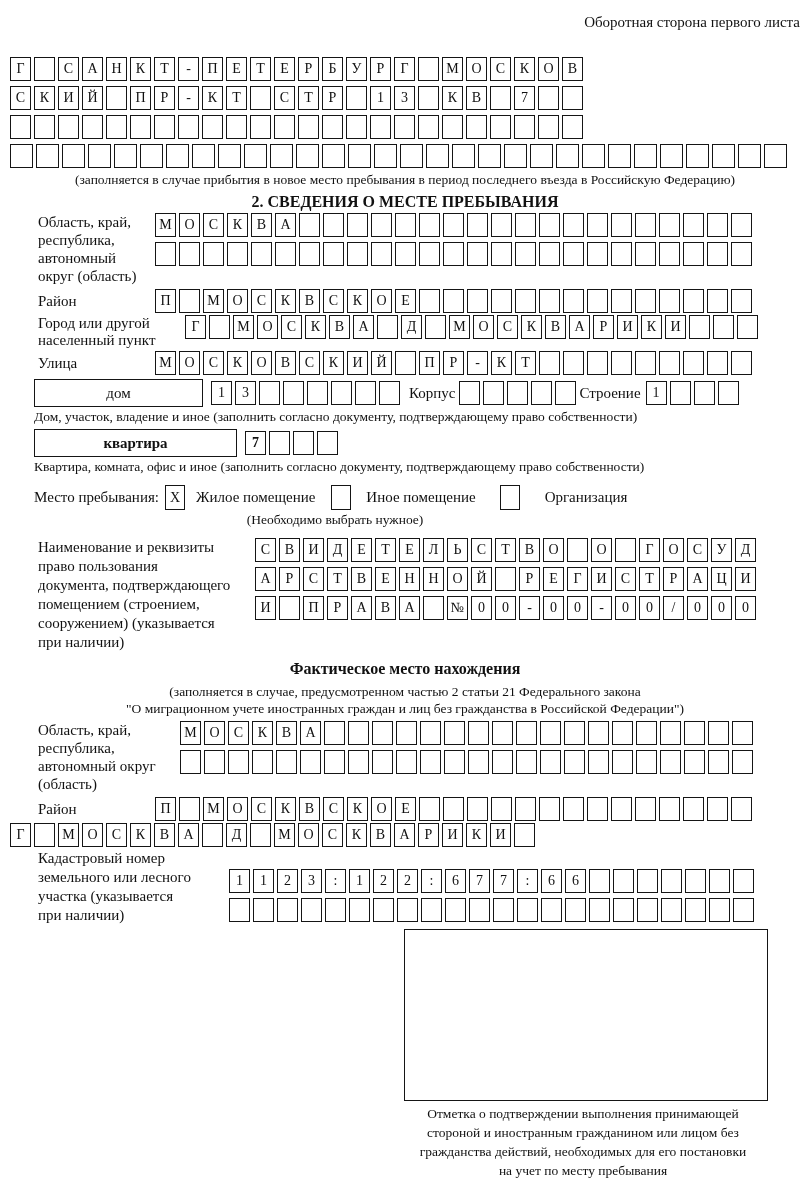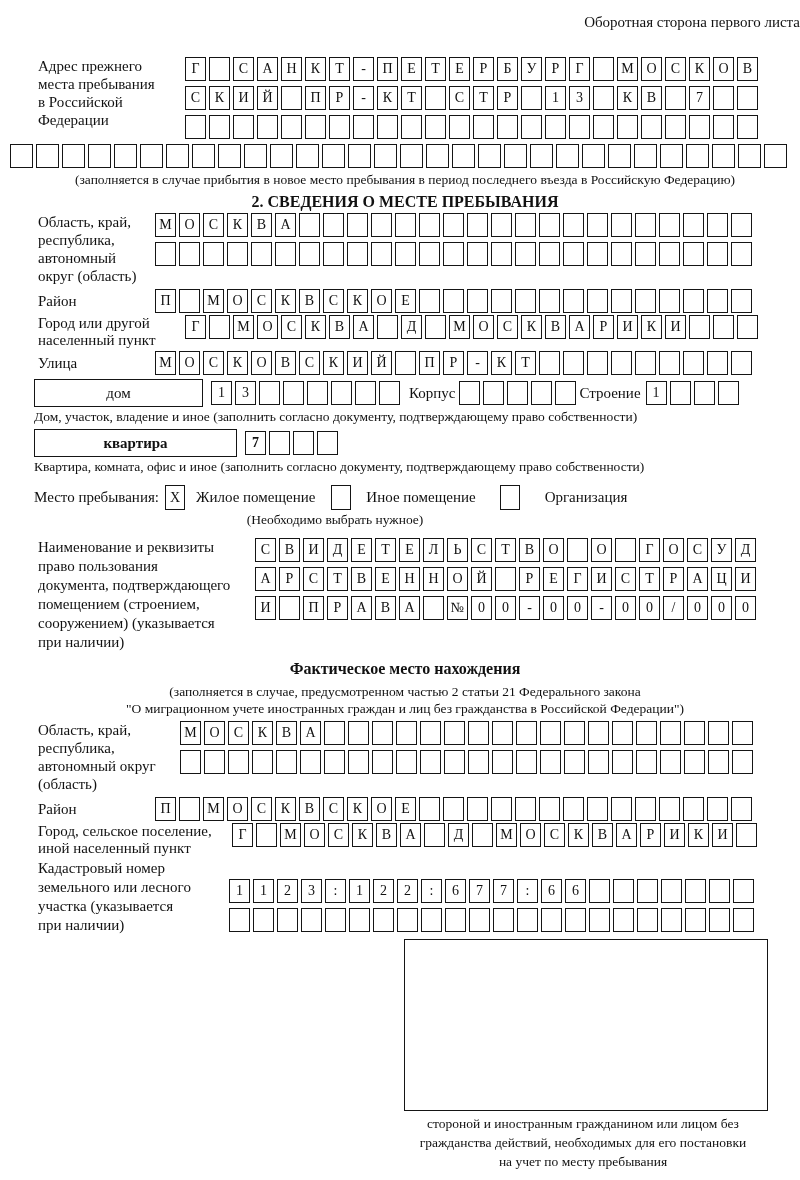--- a/index.html
+++ b/index.html
@@ -40,26 +40,20 @@
   .centernote{ font-size:13.5px;text-align:center;margin-top:2px; }
 </style>
 </head>
 <body>
 
 <div class="page">
 
   <div class="topright">Оборотная сторона первого листа</div>
 
   <div class="row" style="margin-top:26px;">
-    <div class="labelcol" style="width:175px;padding-left:28px;">
-      <div>Адрес прежнего</div>
-      <div>места пребывания</div>
-      <div>в Российской</div>
-      <div>Федерации</div>
-    </div>
     <div class="cellstack">
       <div class="cells">
           <span class="cell">Г</span>
           <span class="cell"></span>
           <span class="cell">С</span>
           <span class="cell">А</span>
           <span class="cell">Н</span>
           <span class="cell">К</span>
           <span class="cell">Т</span>
           <span class="cell">-</span>
@@ -560,24 +554,20 @@
         <span class="cell"></span>
         <span class="cell"></span>
         <span class="cell"></span>
         <span class="cell"></span>
         <span class="cell"></span>
         <span class="cell"></span>
       </div>
   </div>
 
   <div class="row" style="margin-top:2px;">
-    <div class="labelcol" style="width:222px;padding-left:28px;line-height:17px;">
-      <div>Город, сельское поселение,</div>
-      <div>иной населенный пункт</div>
-    </div>
     <div class="cells">
         <span class="cell">Г</span>
         <span class="cell"></span>
         <span class="cell">М</span>
         <span class="cell">О</span>
         <span class="cell">С</span>
         <span class="cell">К</span>
         <span class="cell">В</span>
         <span class="cell">А</span>
         <span class="cell"></span>
@@ -651,18 +641,19 @@
           <span class="cell"></span>
           <span class="cell"></span>
           <span class="cell"></span>
           <span class="cell"></span>
         </div>
     </div>
   </div>
 
   <div class="stamp-box"></div>
   <div class="stamp-note">
+    <div>Отметка о подтверждении выполнения принимающей</div>
     <div>стороной и иностранным гражданином или лицом без</div>
     <div>гражданства действий, необходимых для его постановки</div>
     <div>на учет по месту пребывания</div>
   </div>
 
 </div>
 
 </body></html>

